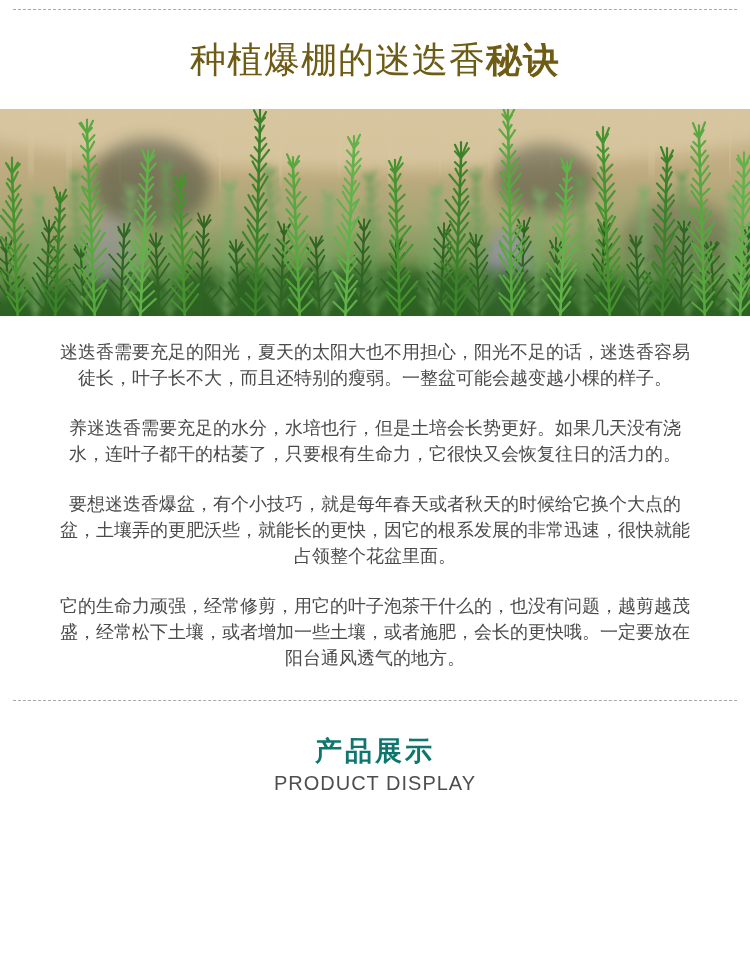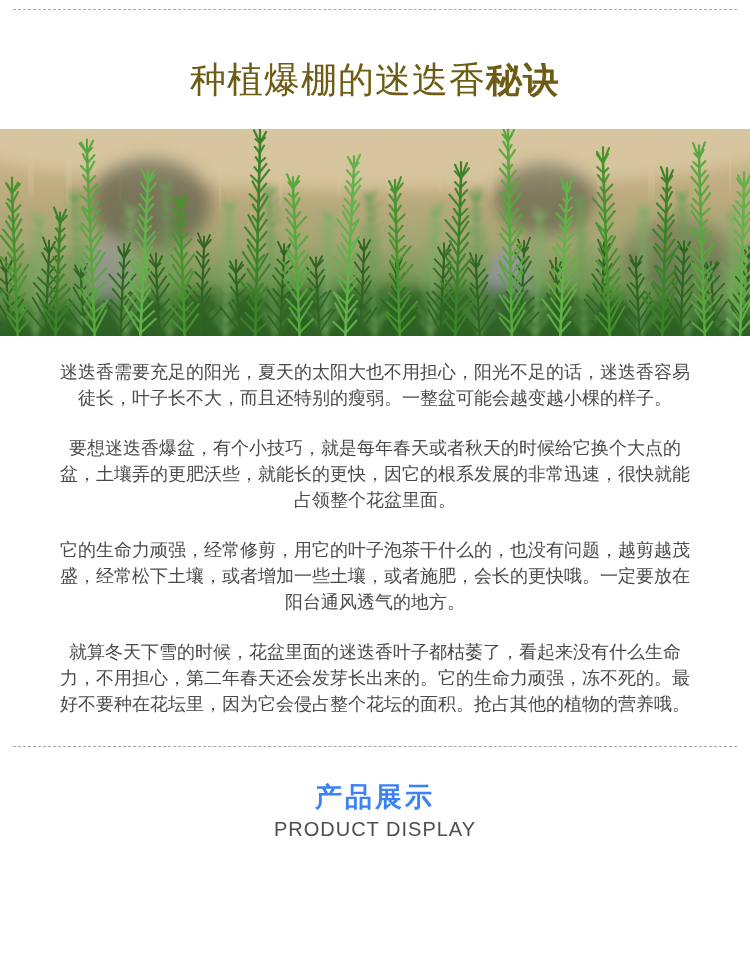--- a/index.html
+++ b/index.html
@@ -1,30 +1,30 @@
 <!DOCTYPE html>
 <html><head>
 <meta charset="utf-8">
 <style>
   html,body{margin:0;padding:0;background:#ffffff;}
   body{width:750px;font-family:"Liberation Sans","DejaVu Sans",sans-serif;}
   .page{position:relative;width:750px;height:953px;background:#fff;overflow:hidden;}
   .divider{border-top:1px dashed #a8a8a8;margin:0 13px;height:0;}
   .divider.top{margin-top:9px;}
   .divider.bottom{margin-top:29px;}
-  .title{margin:45px 0 0;text-align:center;font-size:36px;line-height:50px;
+  .title{margin:25px 0 0;text-align:center;font-size:36px;line-height:50px;
          color:#6e5b14;font-weight:400;letter-spacing:1px;}
   .title .bold{font-weight:700;}
   .photo{margin-top:24px;height:207px;width:750px;}
   .photo svg{display:block;width:750px;height:207px;}
   .content{padding:23px 60px 0;text-align:center;font-size:18px;line-height:26px;
            color:#4a4a4a;}
   .content p{margin:0 0 24px;font-family:Liberation Serif, serif;}
   .pd{margin-top:33px;text-align:center;}
-  .pd-cn{font-size:27px;font-weight:bold;color:#3b82f6;line-height:34px;letter-spacing:3px;}
+  .pd-cn{font-size:27px;font-weight:bold;color:#0f766e;line-height:34px;letter-spacing:3px;}
   .pd-en{font-size:20px;color:#4e4e4e;line-height:27px;letter-spacing:1px;margin-top:2px;}
 </style>
 </head>
 <body>
 
 <div class="page">
 
   <div class="divider top"></div>
 
   <h1 class="title"><span>种植爆棚的迷迭香</span><span class="bold">秘诀</span></h1>
@@ -1484,23 +1484,23 @@
           <line x1="744" y1="59" x2="747.8990295223481" y2="53.09382762256255" stroke="#62b24a" stroke-width="2.132" stroke-linecap="round" opacity="0.95"></line>
           <line x1="744" y1="59" x2="738" y2="46.349101566407626" stroke="#62b24a" stroke-width="2.132" stroke-linecap="round"></line>
           <line x1="744" y1="59" x2="744" y2="43.438727097425726" stroke="#62b24a" stroke-width="2.132" stroke-linecap="round"></line>
           <line x1="744" y1="59" x2="750" y2="46.39482631592546" stroke="#62b24a" stroke-width="2.132" stroke-linecap="round"></line>
         </g>
     </svg>
   </div>
 
   <div class="content">
     <p>迷迭香需要充足的阳光，夏天的太阳大也不用担心，阳光不足的话，迷迭香容易徒长，叶子长不大，而且还特别的瘦弱。一整盆可能会越变越小棵的样子。</p>
+    <p>养迷迭香需要充足的水分，水培也行，但是土培会长势更好。如果几天没有浇水，连叶子都干的枯萎了，只要根有生命力，它很快又会恢复往日的活力的。</p>
     <p>要想迷迭香爆盆，有个小技巧，就是每年春天或者秋天的时候给它换个大点的盆，土壤弄的更肥沃些，就能长的更快，因它的根系发展的非常迅速，很快就能占领整个花盆里面。</p>
     <p>它的生命力顽强，经常修剪，用它的叶子泡茶干什么的，也没有问题，越剪越茂盛，经常松下土壤，或者增加一些土壤，或者施肥，会长的更快哦。一定要放在阳台通风透气的地方。</p>
-    <p>就算冬天下雪的时候，花盆里面的迷迭香叶子都枯萎了，看起来没有什么生命力，不用担心，第二年春天还会发芽长出来的。它的生命力顽强，冻不死的。最好不要种在花坛里，因为它会侵占整个花坛的面积。抢占其他的植物的营养哦。</p>
   </div>
 
   <div class="divider bottom"></div>
 
   <div class="pd">
     <div class="pd-cn">产品展示</div>
     <div class="pd-en">PRODUCT DISPLAY</div>
   </div>
 
 </div>

